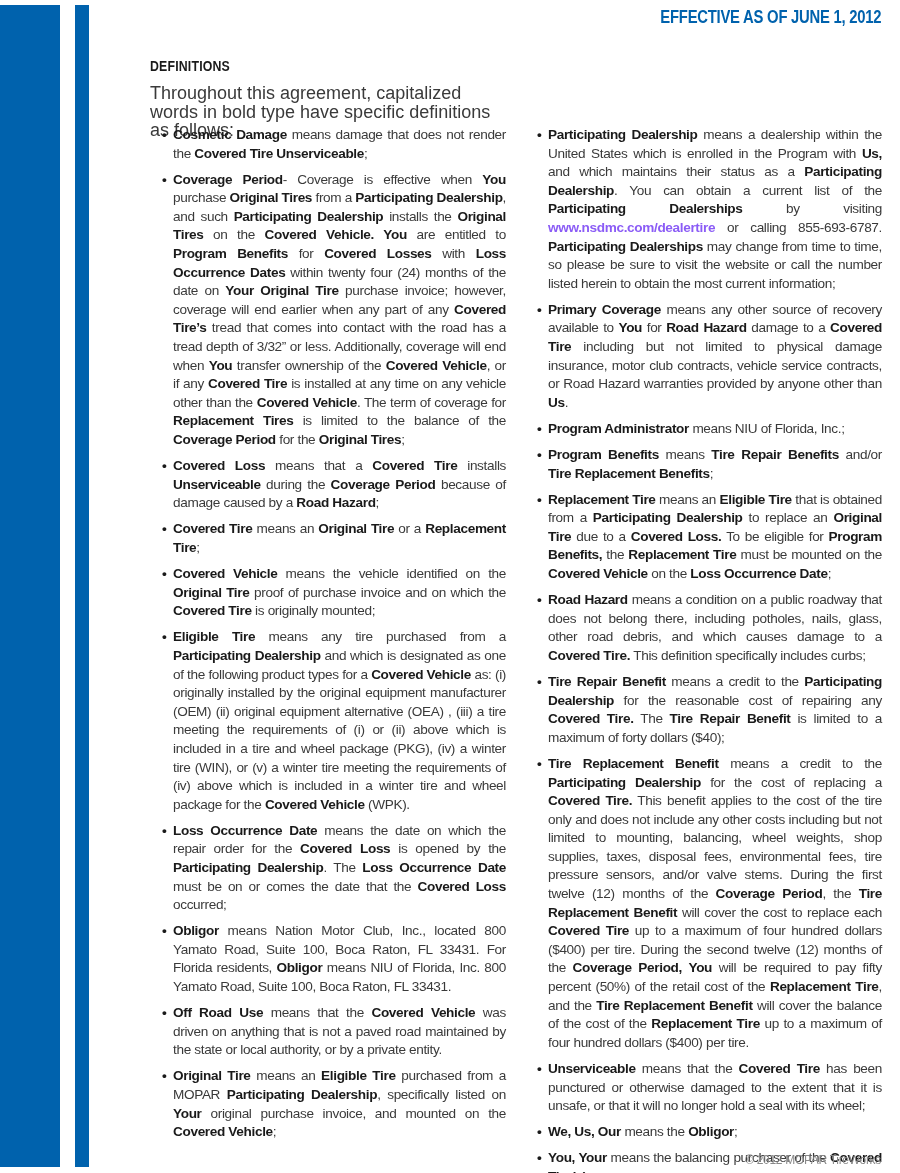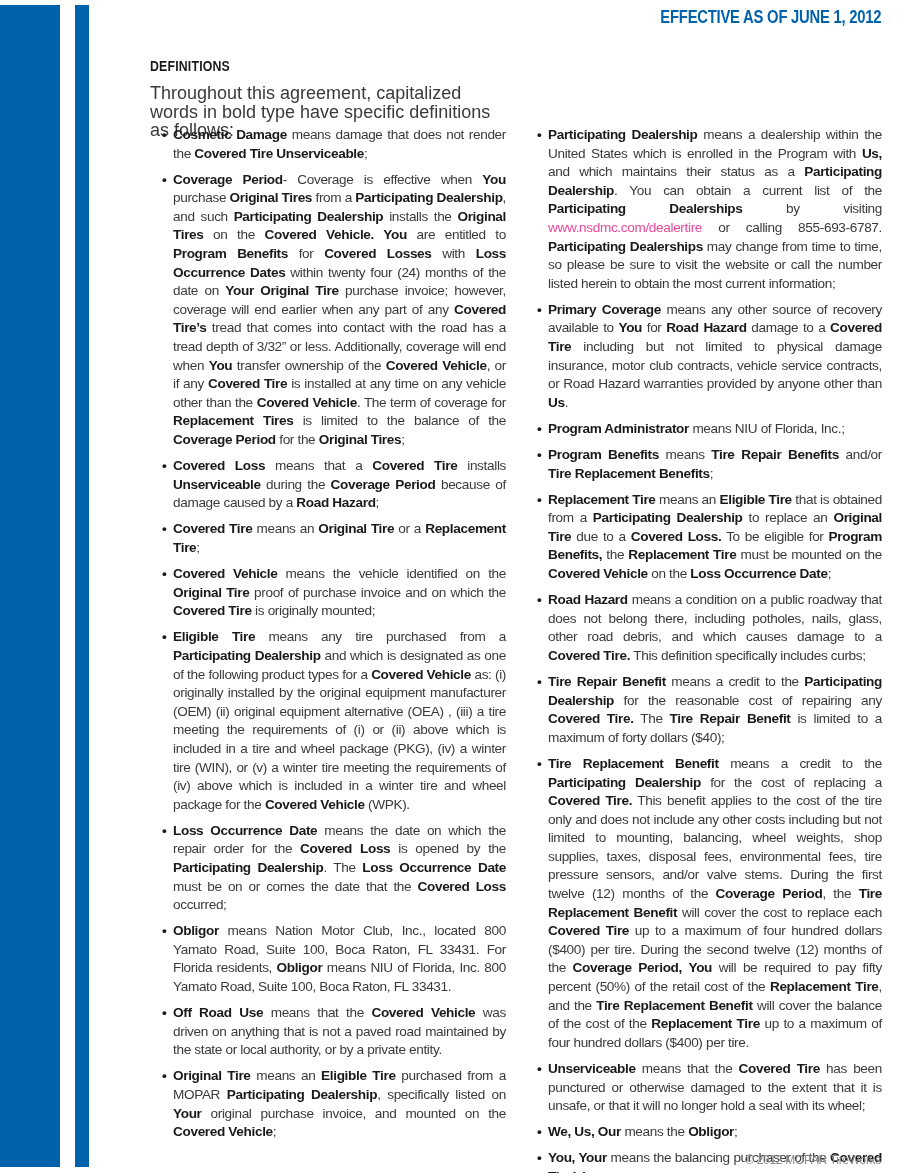--- a/index.html
+++ b/index.html
@@ -33,21 +33,21 @@
   li.def {
     position: relative; padding-left: 11px;
     font-size: 13.6px; line-height: 18.6px; color: #3a3a3a;
     text-align: justify; margin-bottom: 7.5px;
     letter-spacing: -0.35px;
   }
   li.def .bullet {
     position: absolute; left: 0; top: 0; color: #1a1a1a; font-weight: bold;
   }
   li.def b { color: #1a1a1a; font-weight: bold; }
-  li.def a { color: #ec4899; font-weight: normal; text-decoration: none; }
+  li.def a { color: #8b5cf6; font-weight: bold; text-decoration: none; }
   .copyright {
     position: absolute; right: 19px; bottom: 6px;
     font-size: 12px; color: #888888; letter-spacing: -0.3px;
   }
 </style>
 </head>
 <body>
 
 <div class="stripe-wide"></div>
 <div class="stripe-narrow"></div>

